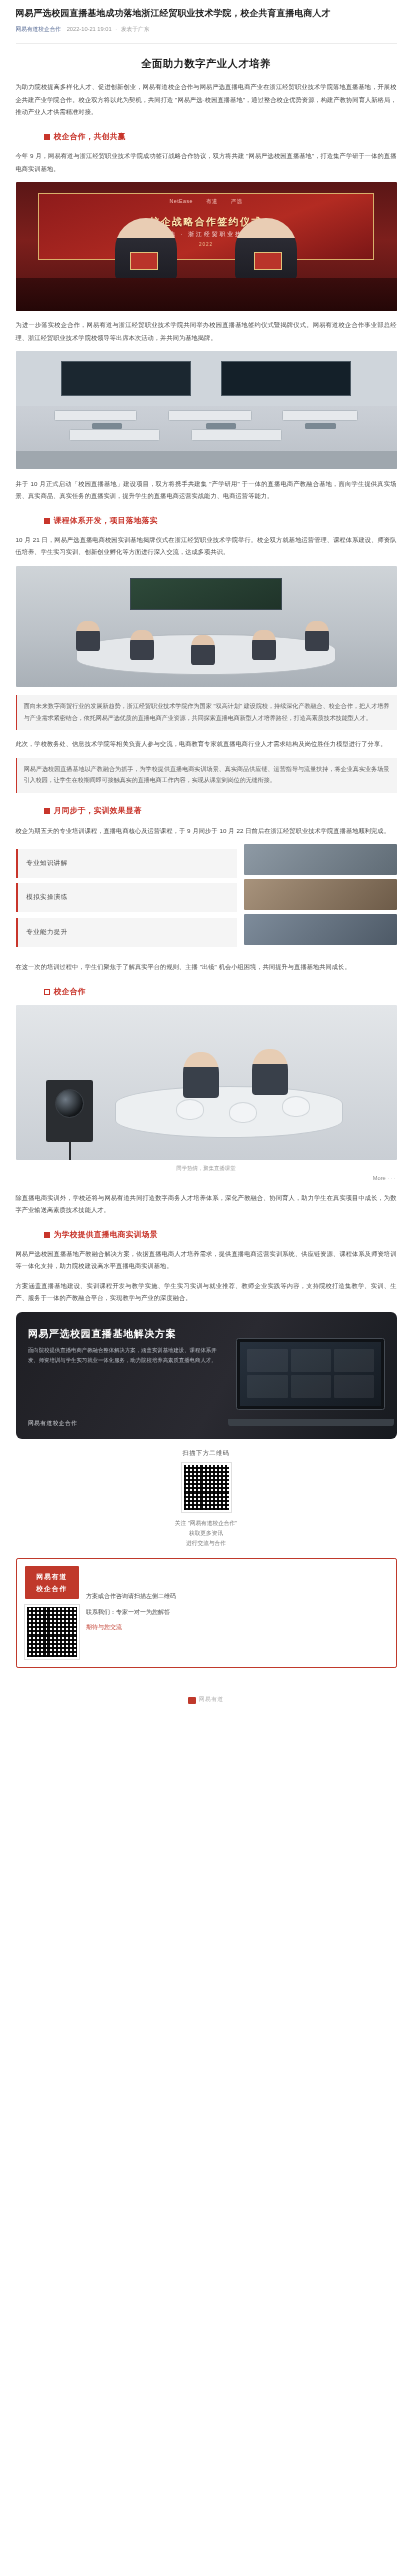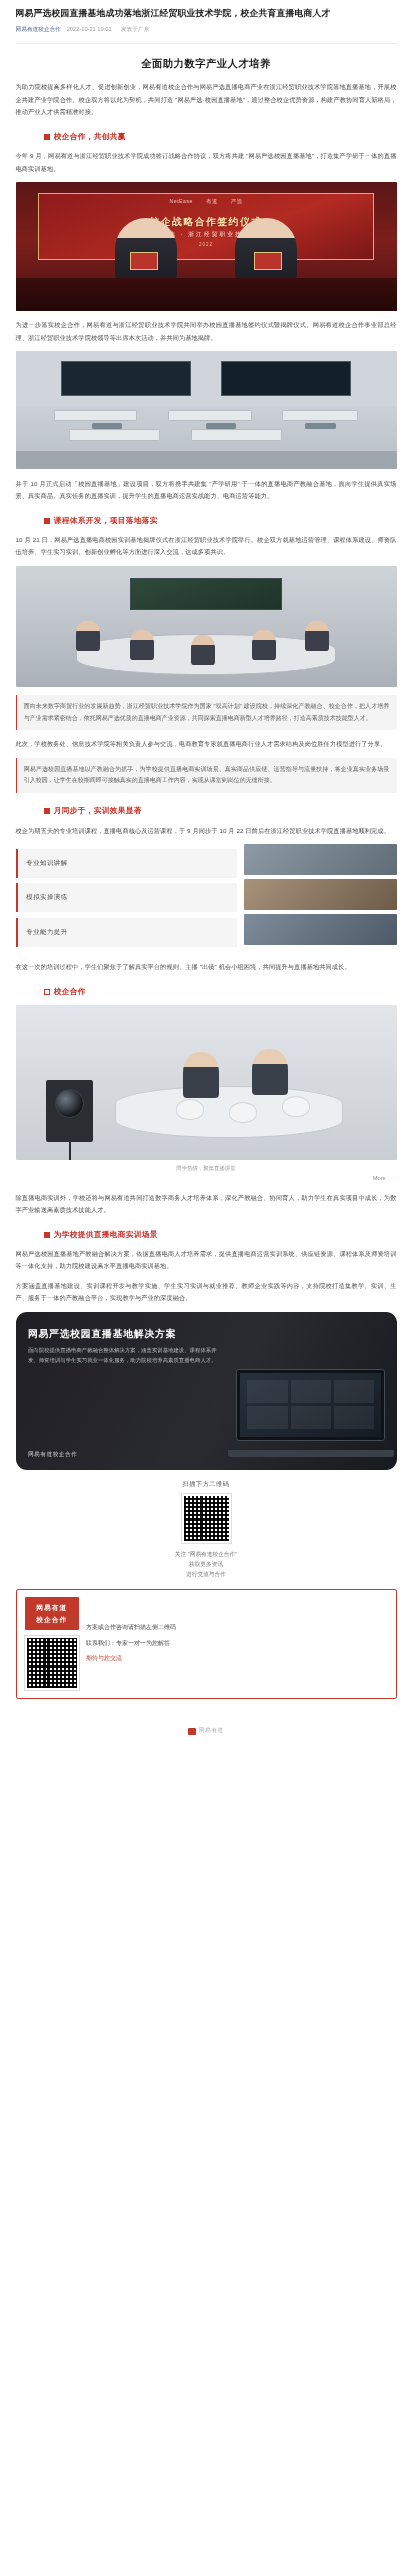--- a/index.html
+++ b/index.html
@@ -218,21 +218,21 @@
   }
   .gallery-caption {
     text-align:center; font-size:5.4px; color:#9d9d9d; margin:-3.1px 0 3.1px 0;
   }
   .more-row { display:flex; justify-content:flex-end; align-items:center; gap:2.1px; margin: 0 0 10.3px 0; }
   .more-row .more-txt { font-size:5.7px; color:#8a8a8a; }
   .more-row .dots { letter-spacing:1px; color:#b9b9b9; font-size:5.7px; }
 
   
   .banner {
-    position:relative; height: 158px; border-radius:11px; overflow:hidden;
+    position:relative; height: 127px; border-radius:6px; overflow:hidden;
     background: linear-gradient(120deg,#1f1f24 0%,#2a2a31 55%,#171a1f 100%);
     margin: 6.2px 0 3.1px 0;
   }
   .banner .b-title {
     position:absolute; left: 12.4px; top: 15.5px;
     color:#ffffff; font-size: 9.8px; font-weight:bold; letter-spacing:0.8px;
   }
   .banner .b-sub {
     position:absolute; left: 12.4px; top: 34px; right: 46%;
     color:#b9bec6; font-size: 5.4px; line-height:9.8px;

